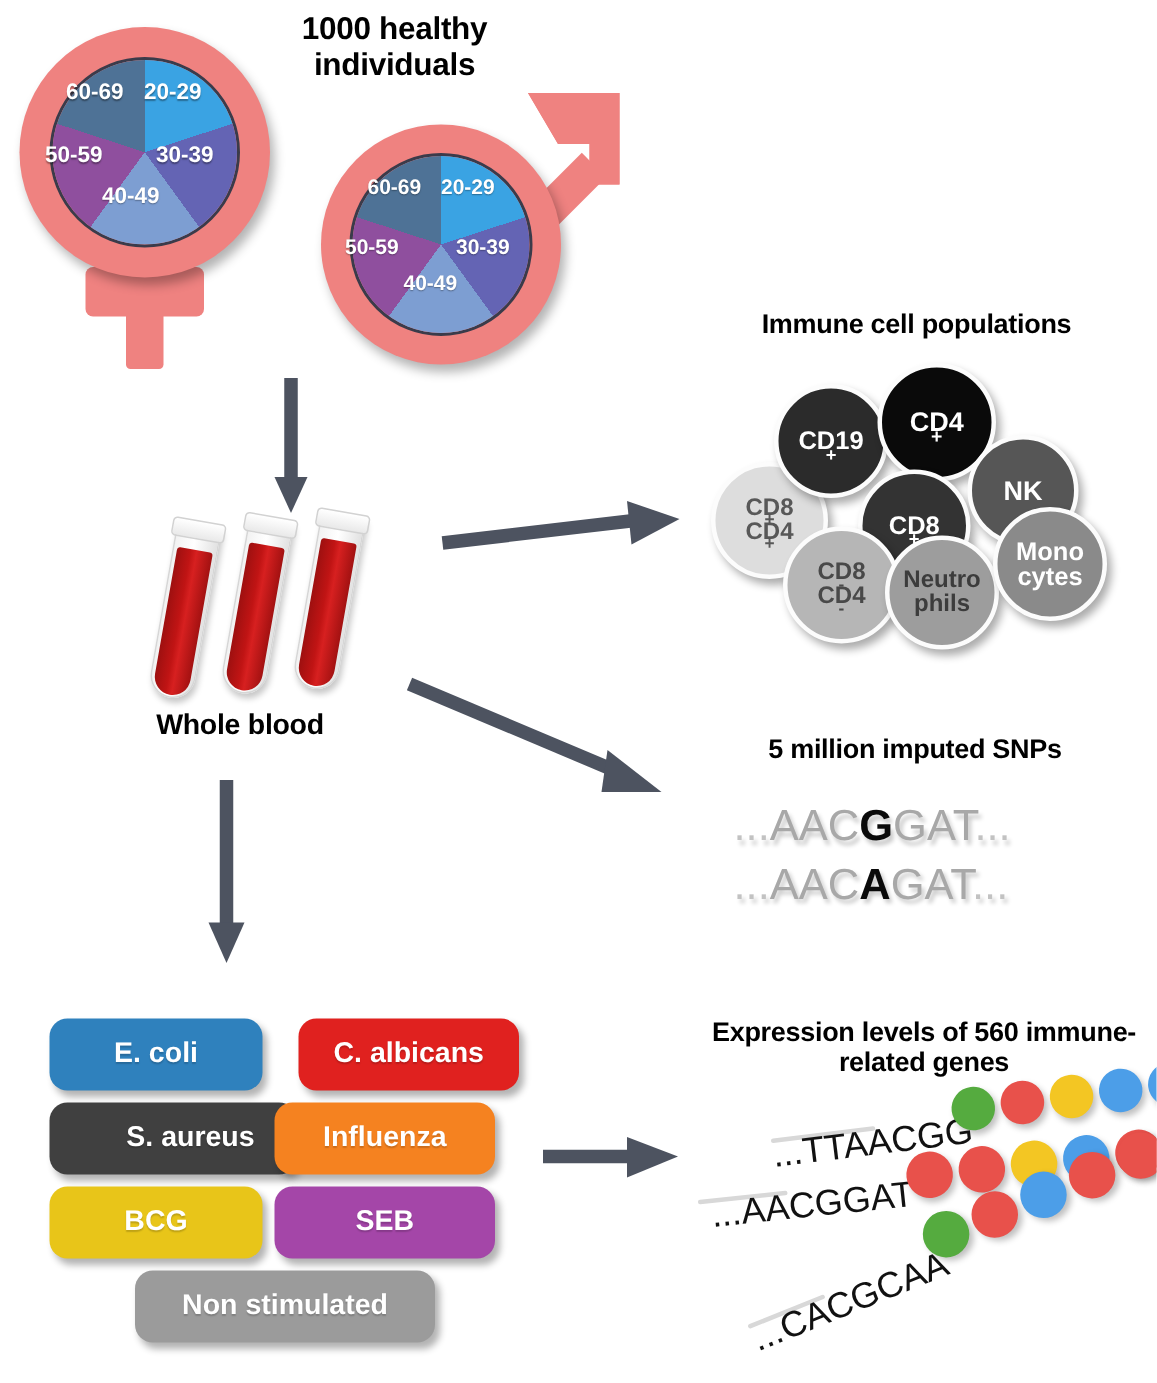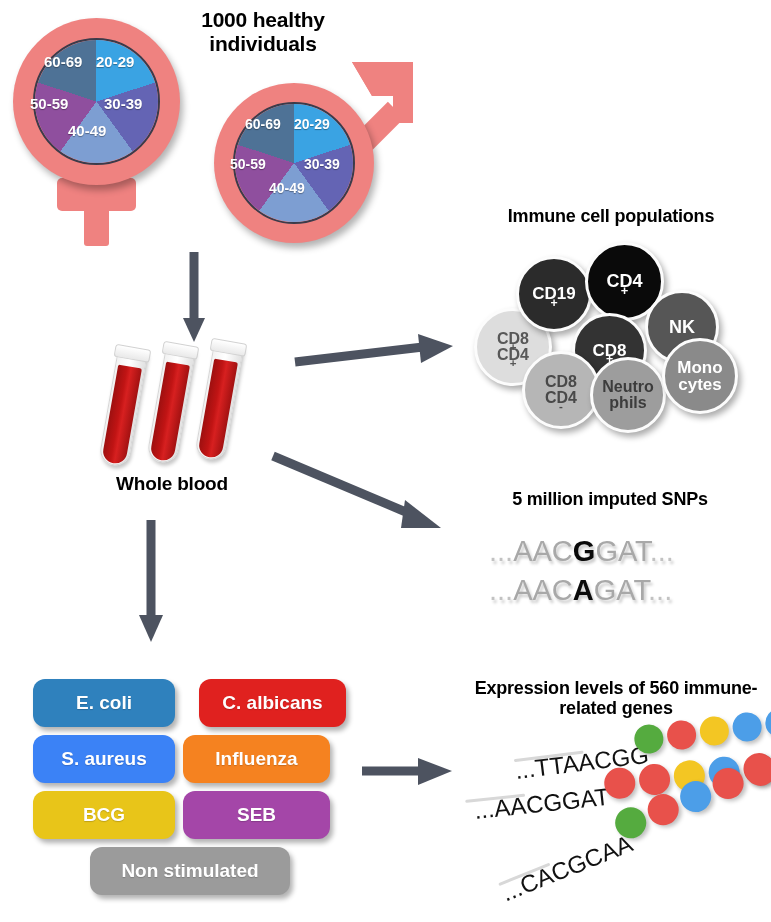--- a/index.html
+++ b/index.html
@@ -10,21 +10,21 @@
 
   
   .heading{
     font-weight:bold;color:#000;text-align:center;line-height:1.12;
     letter-spacing:-0.2px;
   }
   #title-individuals{left:178px;top:8px;width:170px;font-size:21px;}
   #title-immune{left:458px;top:206px;width:306px;font-size:18px;}
   #title-snps{left:460px;top:489px;width:300px;font-size:18px;}
   #title-expression{left:470px;top:678px;width:292px;font-size:18px;}
-  #label-whole-blood{left:72px;top:473px;width:200px;font-size:19px;}
+  #label-whole-blood{left:60px;top:473px;width:200px;font-size:19px;}
 
   
   .sym{position:absolute;}
   .ring{
     position:absolute;border-radius:50%;
     background:#ef8280;
     box-shadow:3px 5px 7px rgba(0,0,0,0.30);
   }
   .pie{
     position:absolute;border-radius:50%;
@@ -275,21 +275,21 @@
     <span class="dim">...</span><span class="mid">AAC</span><span class="hl">G</span><span class="mid">GAT</span><span class="dim">...</span>
   </div>
 
   <div class="abs" id="stimuli-panel" style="left:0;top:0;width:400px;height:922px;">
       <div class="stim" style="left: 33px; top: 679px; width: 142px; height: 48px; background: rgb(47, 129, 189);">
         <span>E. coli</span>
       </div>
       <div class="stim" style="left: 183px; top: 679px; width: 147px; height: 48px; background: rgb(224, 33, 31); margin-left: 16px;">
         <span>C. albicans</span>
       </div>
-      <div class="stim" style="left: 33px; top: 735px; width: 142px; height: 48px; background: #3b82f6;">
+      <div class="stim" style="left: 33px; top: 735px; width: 142px; height: 48px; background: #404040; padding-left: 23px;">
         <span>S. aureus</span>
       </div>
       <div class="stim" style="left: 183px; top: 735px; width: 147px; height: 48px; background: rgb(245, 130, 32);">
         <span>Influenza</span>
       </div>
       <div class="stim" style="left: 33px; top: 791px; width: 142px; height: 48px; background: rgb(232, 197, 25);">
         <span>BCG</span>
       </div>
       <div class="stim" style="left: 183px; top: 791px; width: 147px; height: 48px; background: rgb(164, 70, 168);">
         <span>SEB</span>

